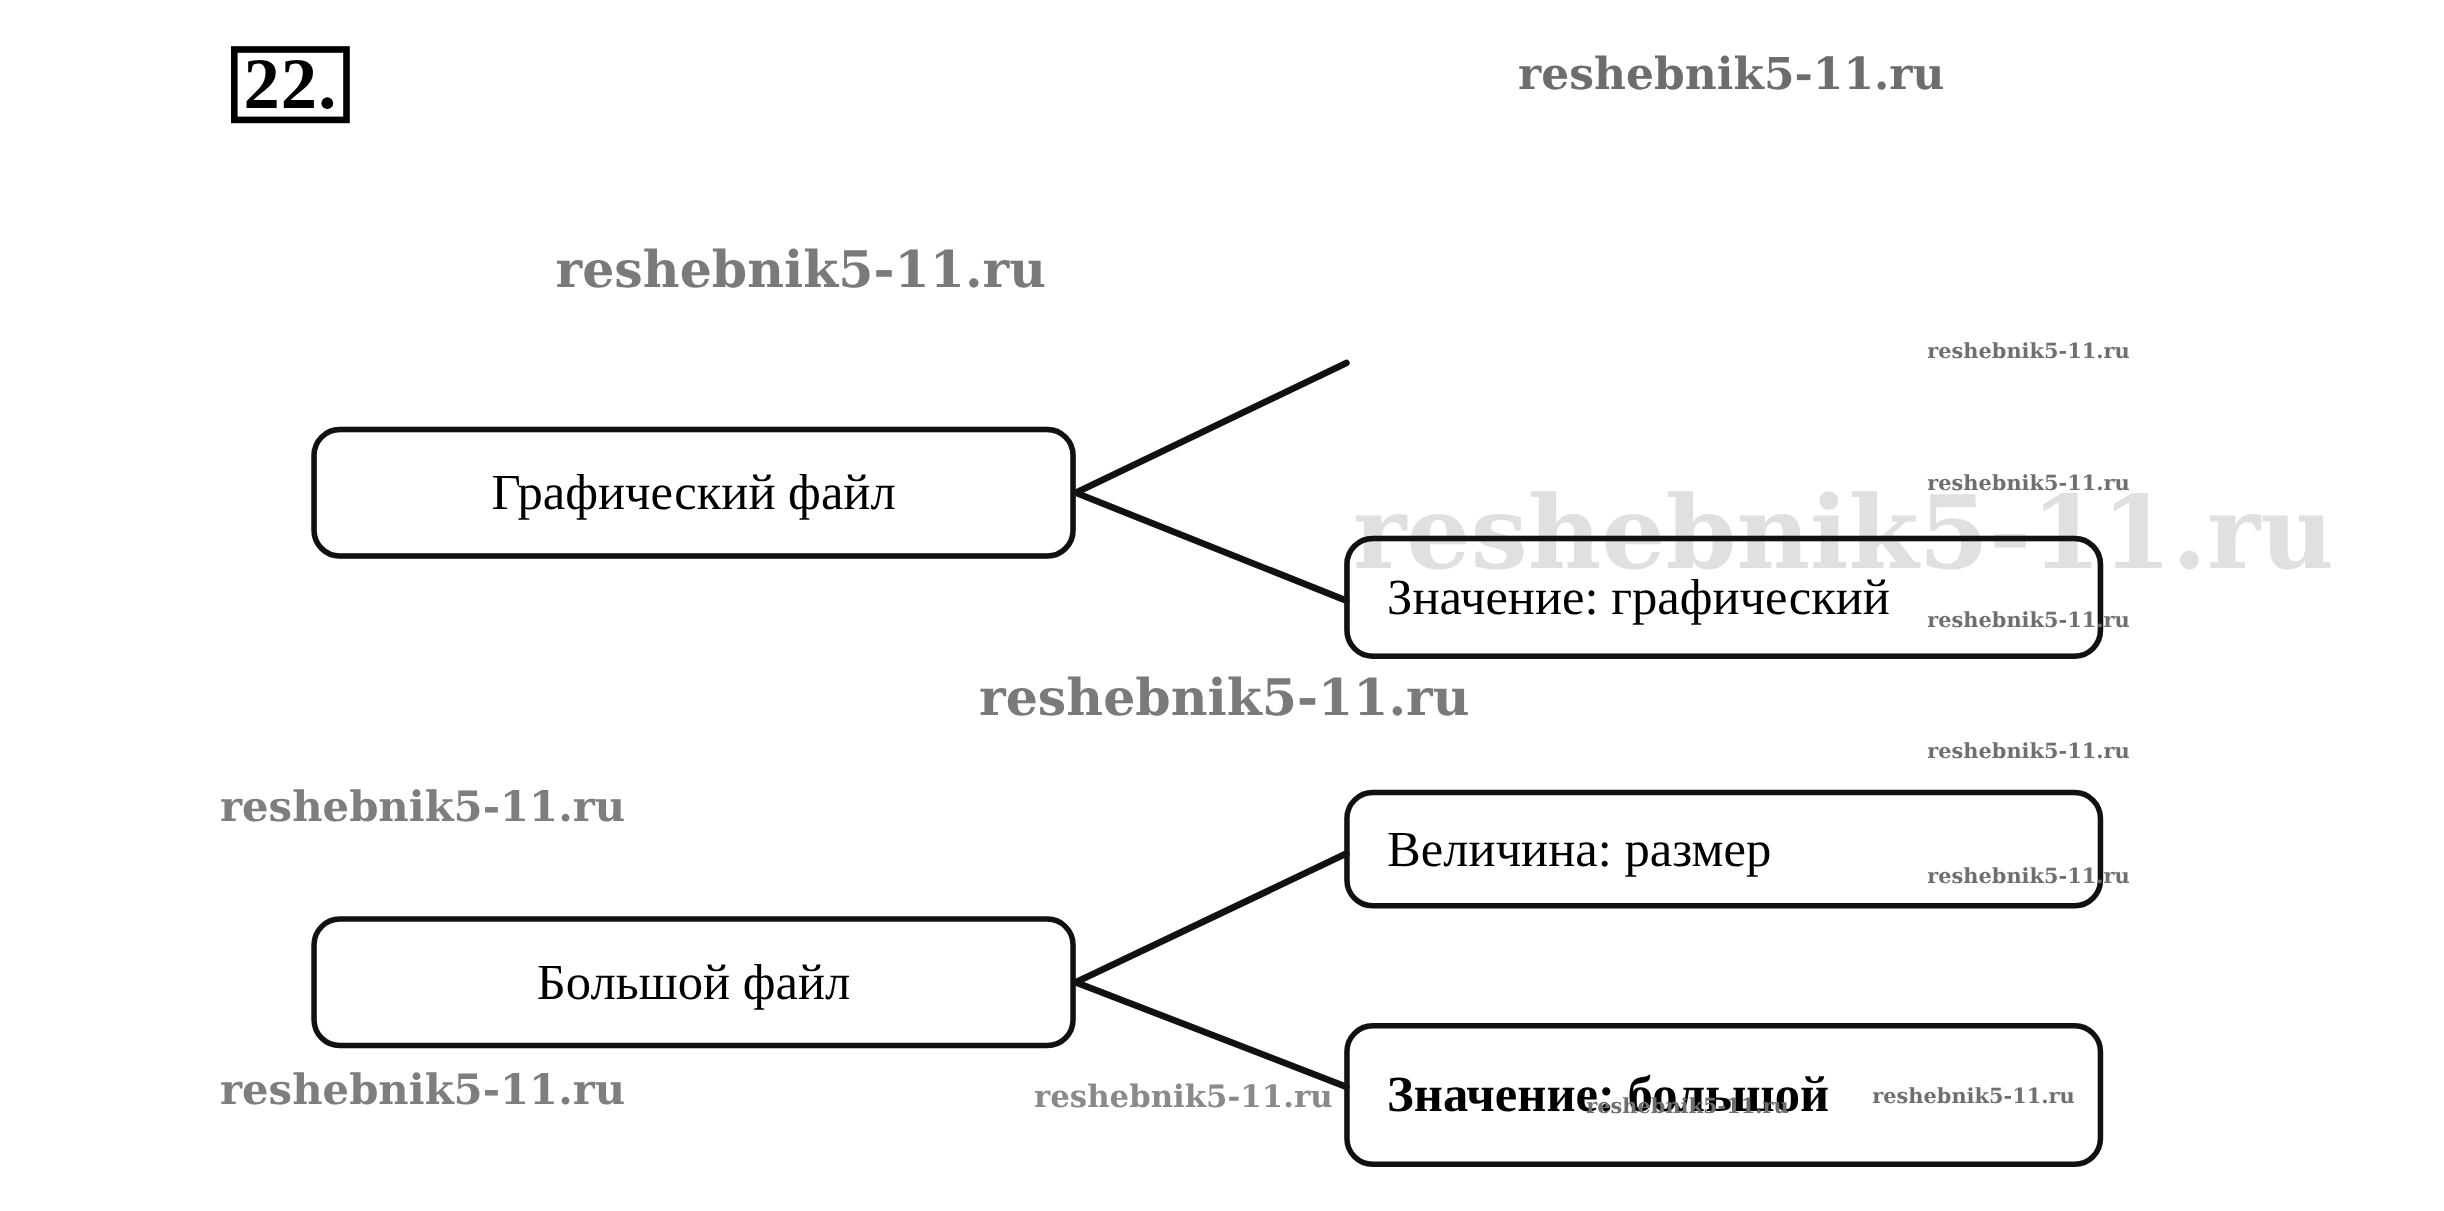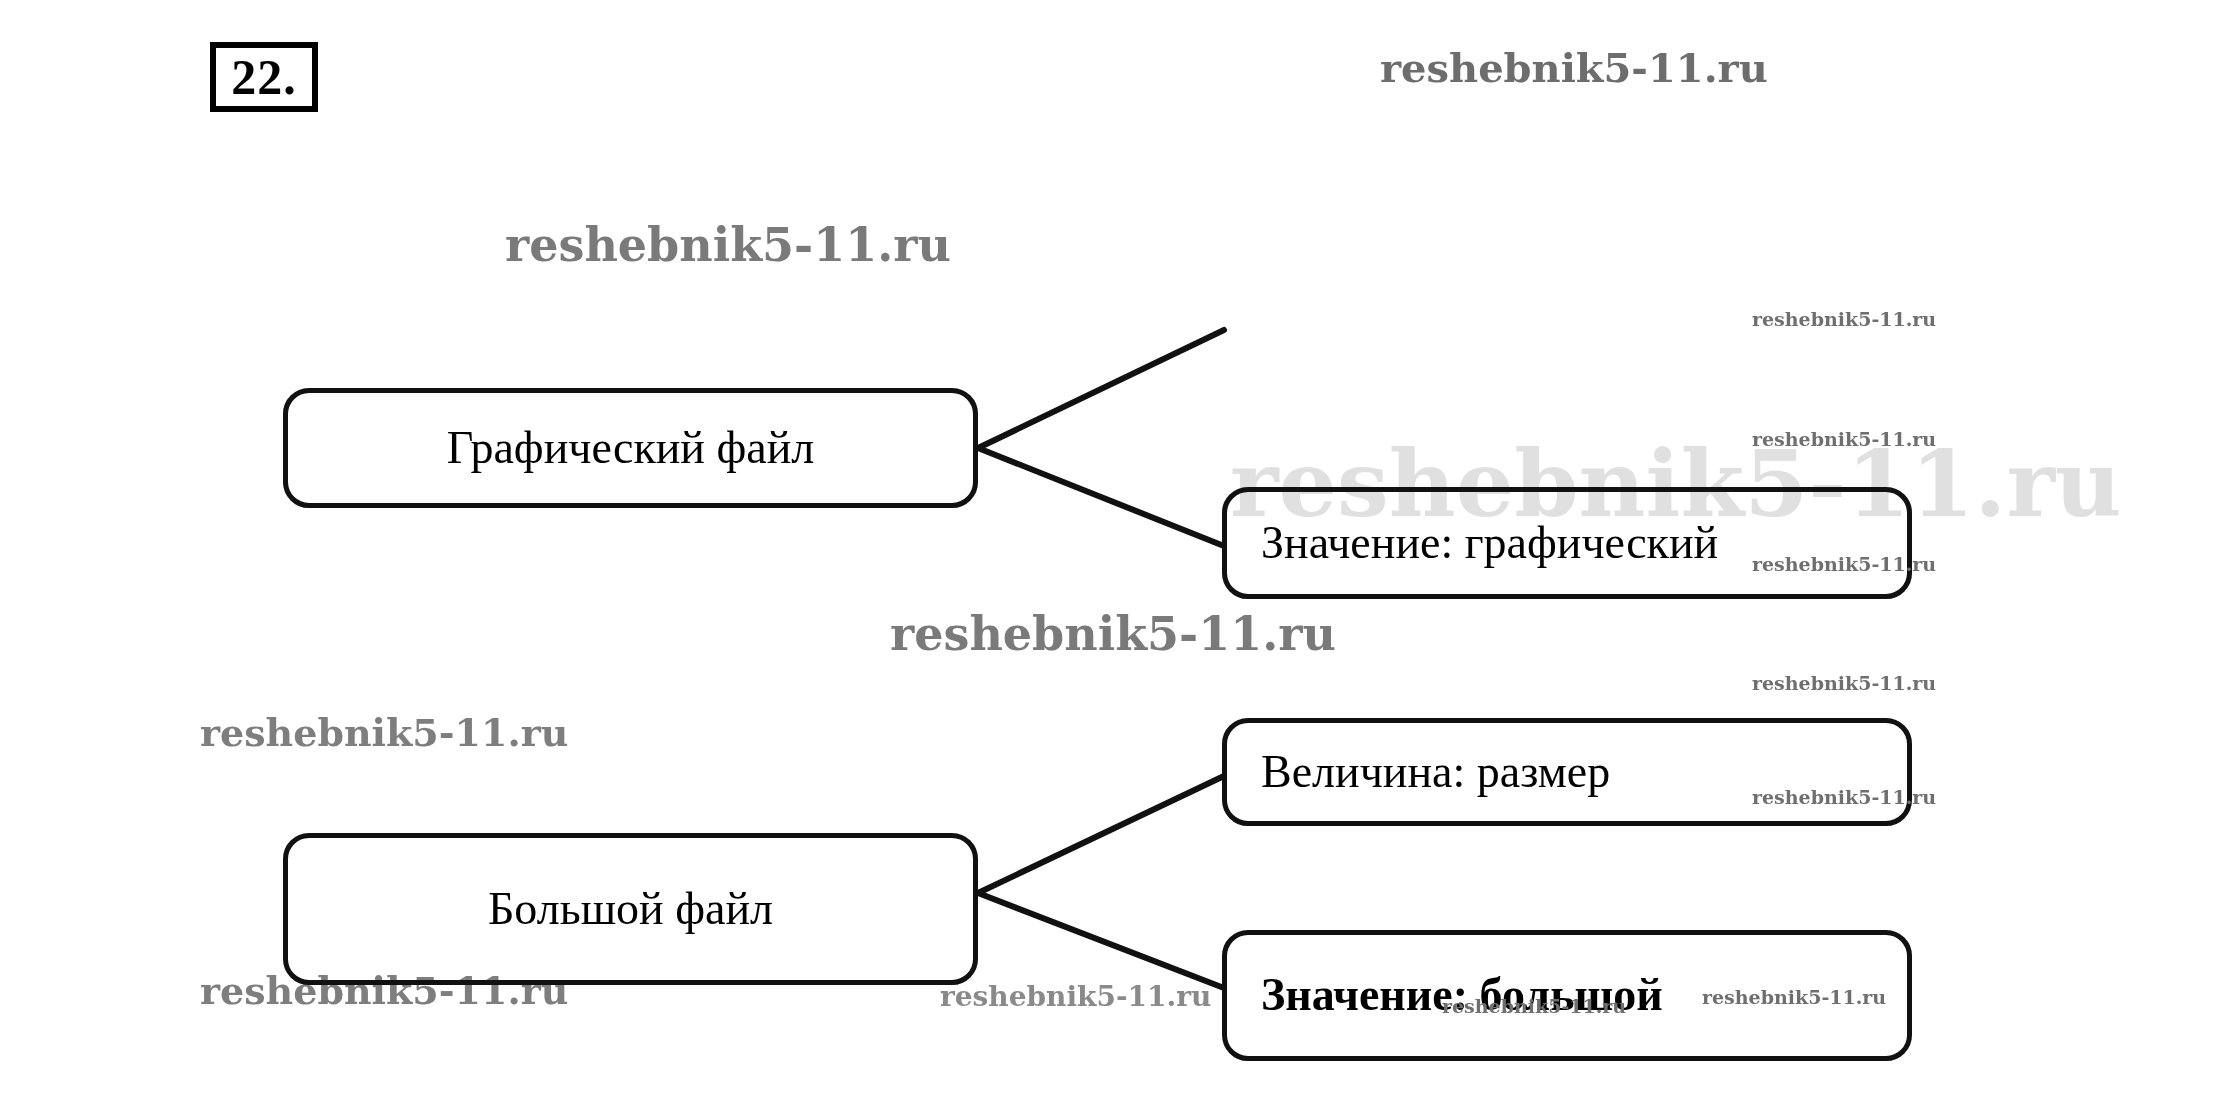--- a/index.html
+++ b/index.html
@@ -30,21 +30,21 @@
     top: 42px;
     width: 108px;
     height: 70px;
     border: 6px solid #000;
     box-sizing: border-box;
     display: flex;
     align-items: center;
     justify-content: center;
     font-family: "Liberation Serif", "DejaVu Serif", serif;
     font-weight: bold;
-    font-size: 50px;
+    font-size: 66px;
     line-height: 1;
     letter-spacing: 1px;
   }
 
   
   .node {
     position: absolute;
     box-sizing: border-box;
     border: 5px solid #111;
     border-radius: 26px;
@@ -63,21 +63,21 @@
     text-align: center;
   }
   .node.leftpad .node-label {
     padding-left: 34px;
   }
 
   .node-a { left: 283px;  top: 388px;  width: 695px;  height: 120px; }
   .node-b { left: 1222px; top: 272px;  width: 690px;  height: 112px; }
   .node-c { left: 1222px; top: 487px;  width: 690px;  height: 112px;
             border-color:#111; }
-  .node-d { left: 283px;  top: 833px;  width: 695px;  height: 152px; }
+  .node-d { left: 283px;  top: 833px;  width: 695px;  height: 120px; }
   .node-e { left: 1222px; top: 718px;  width: 690px;  height: 108px; }
   .node-f { left: 1222px; top: 930px;  width: 690px;  height: 131px; font-weight: bold; }
 
   
   .ghost-outline {
     position: absolute;
     left: 1222px;
     top: 487px;
     width: 690px;
     height: 112px;

